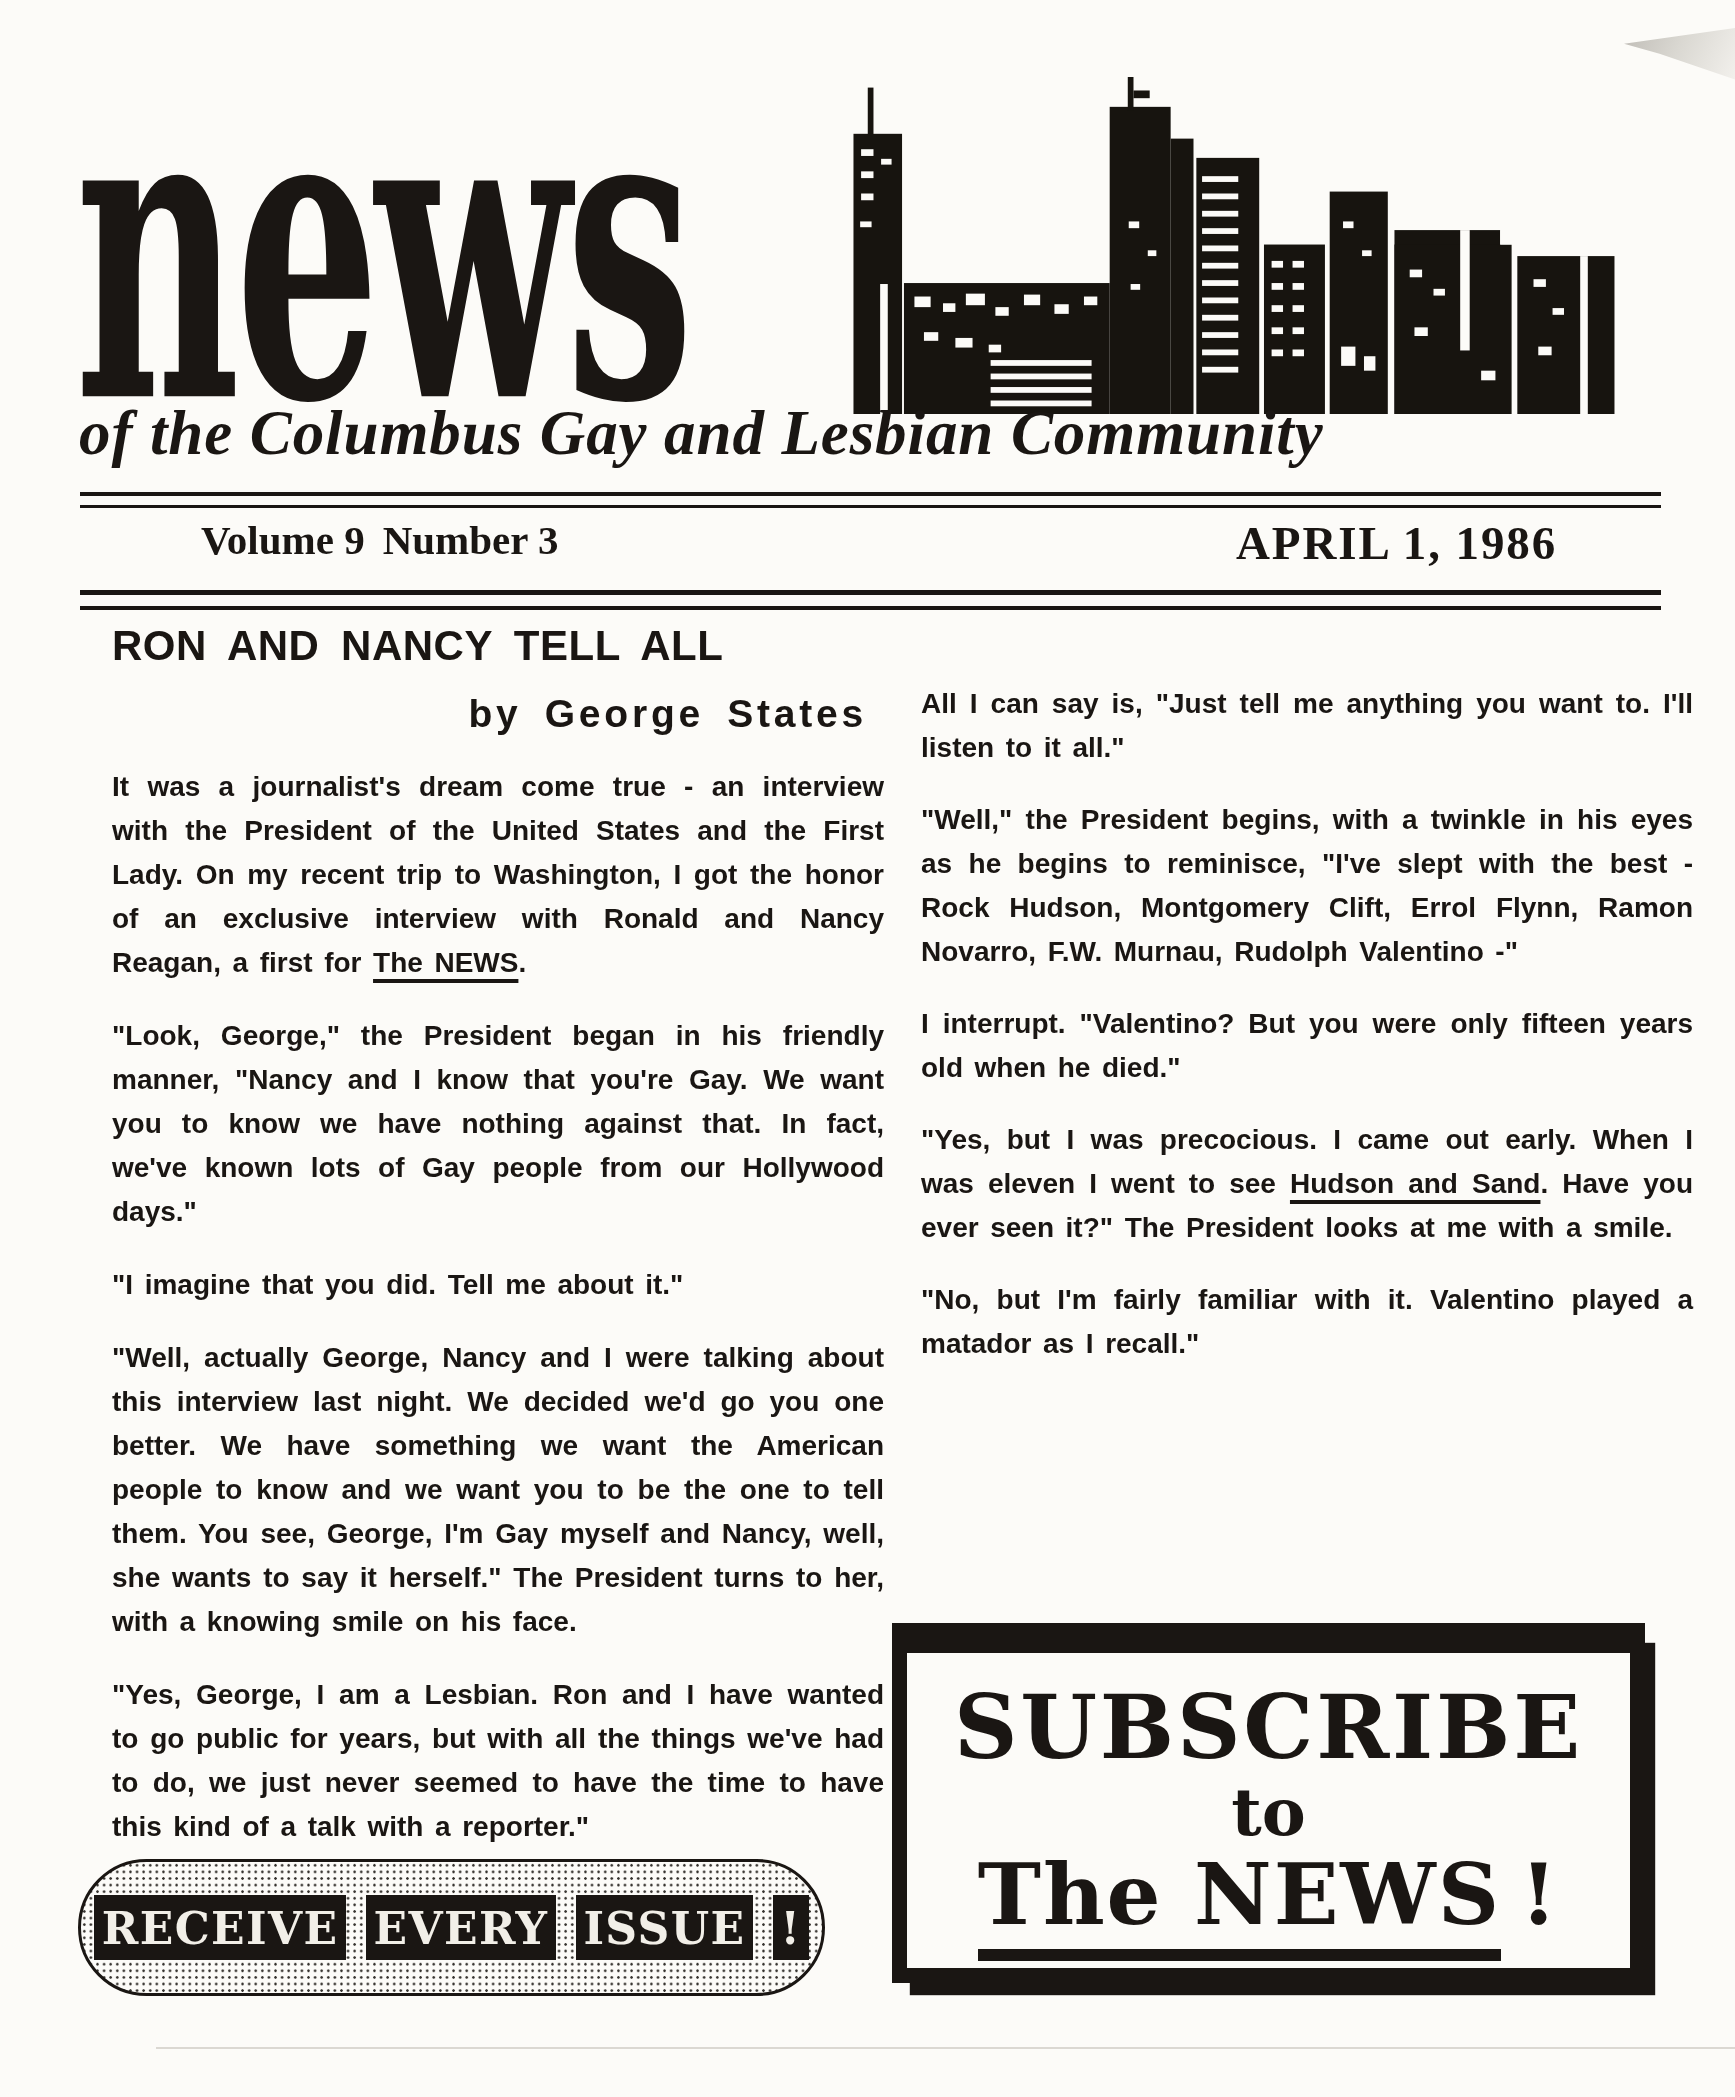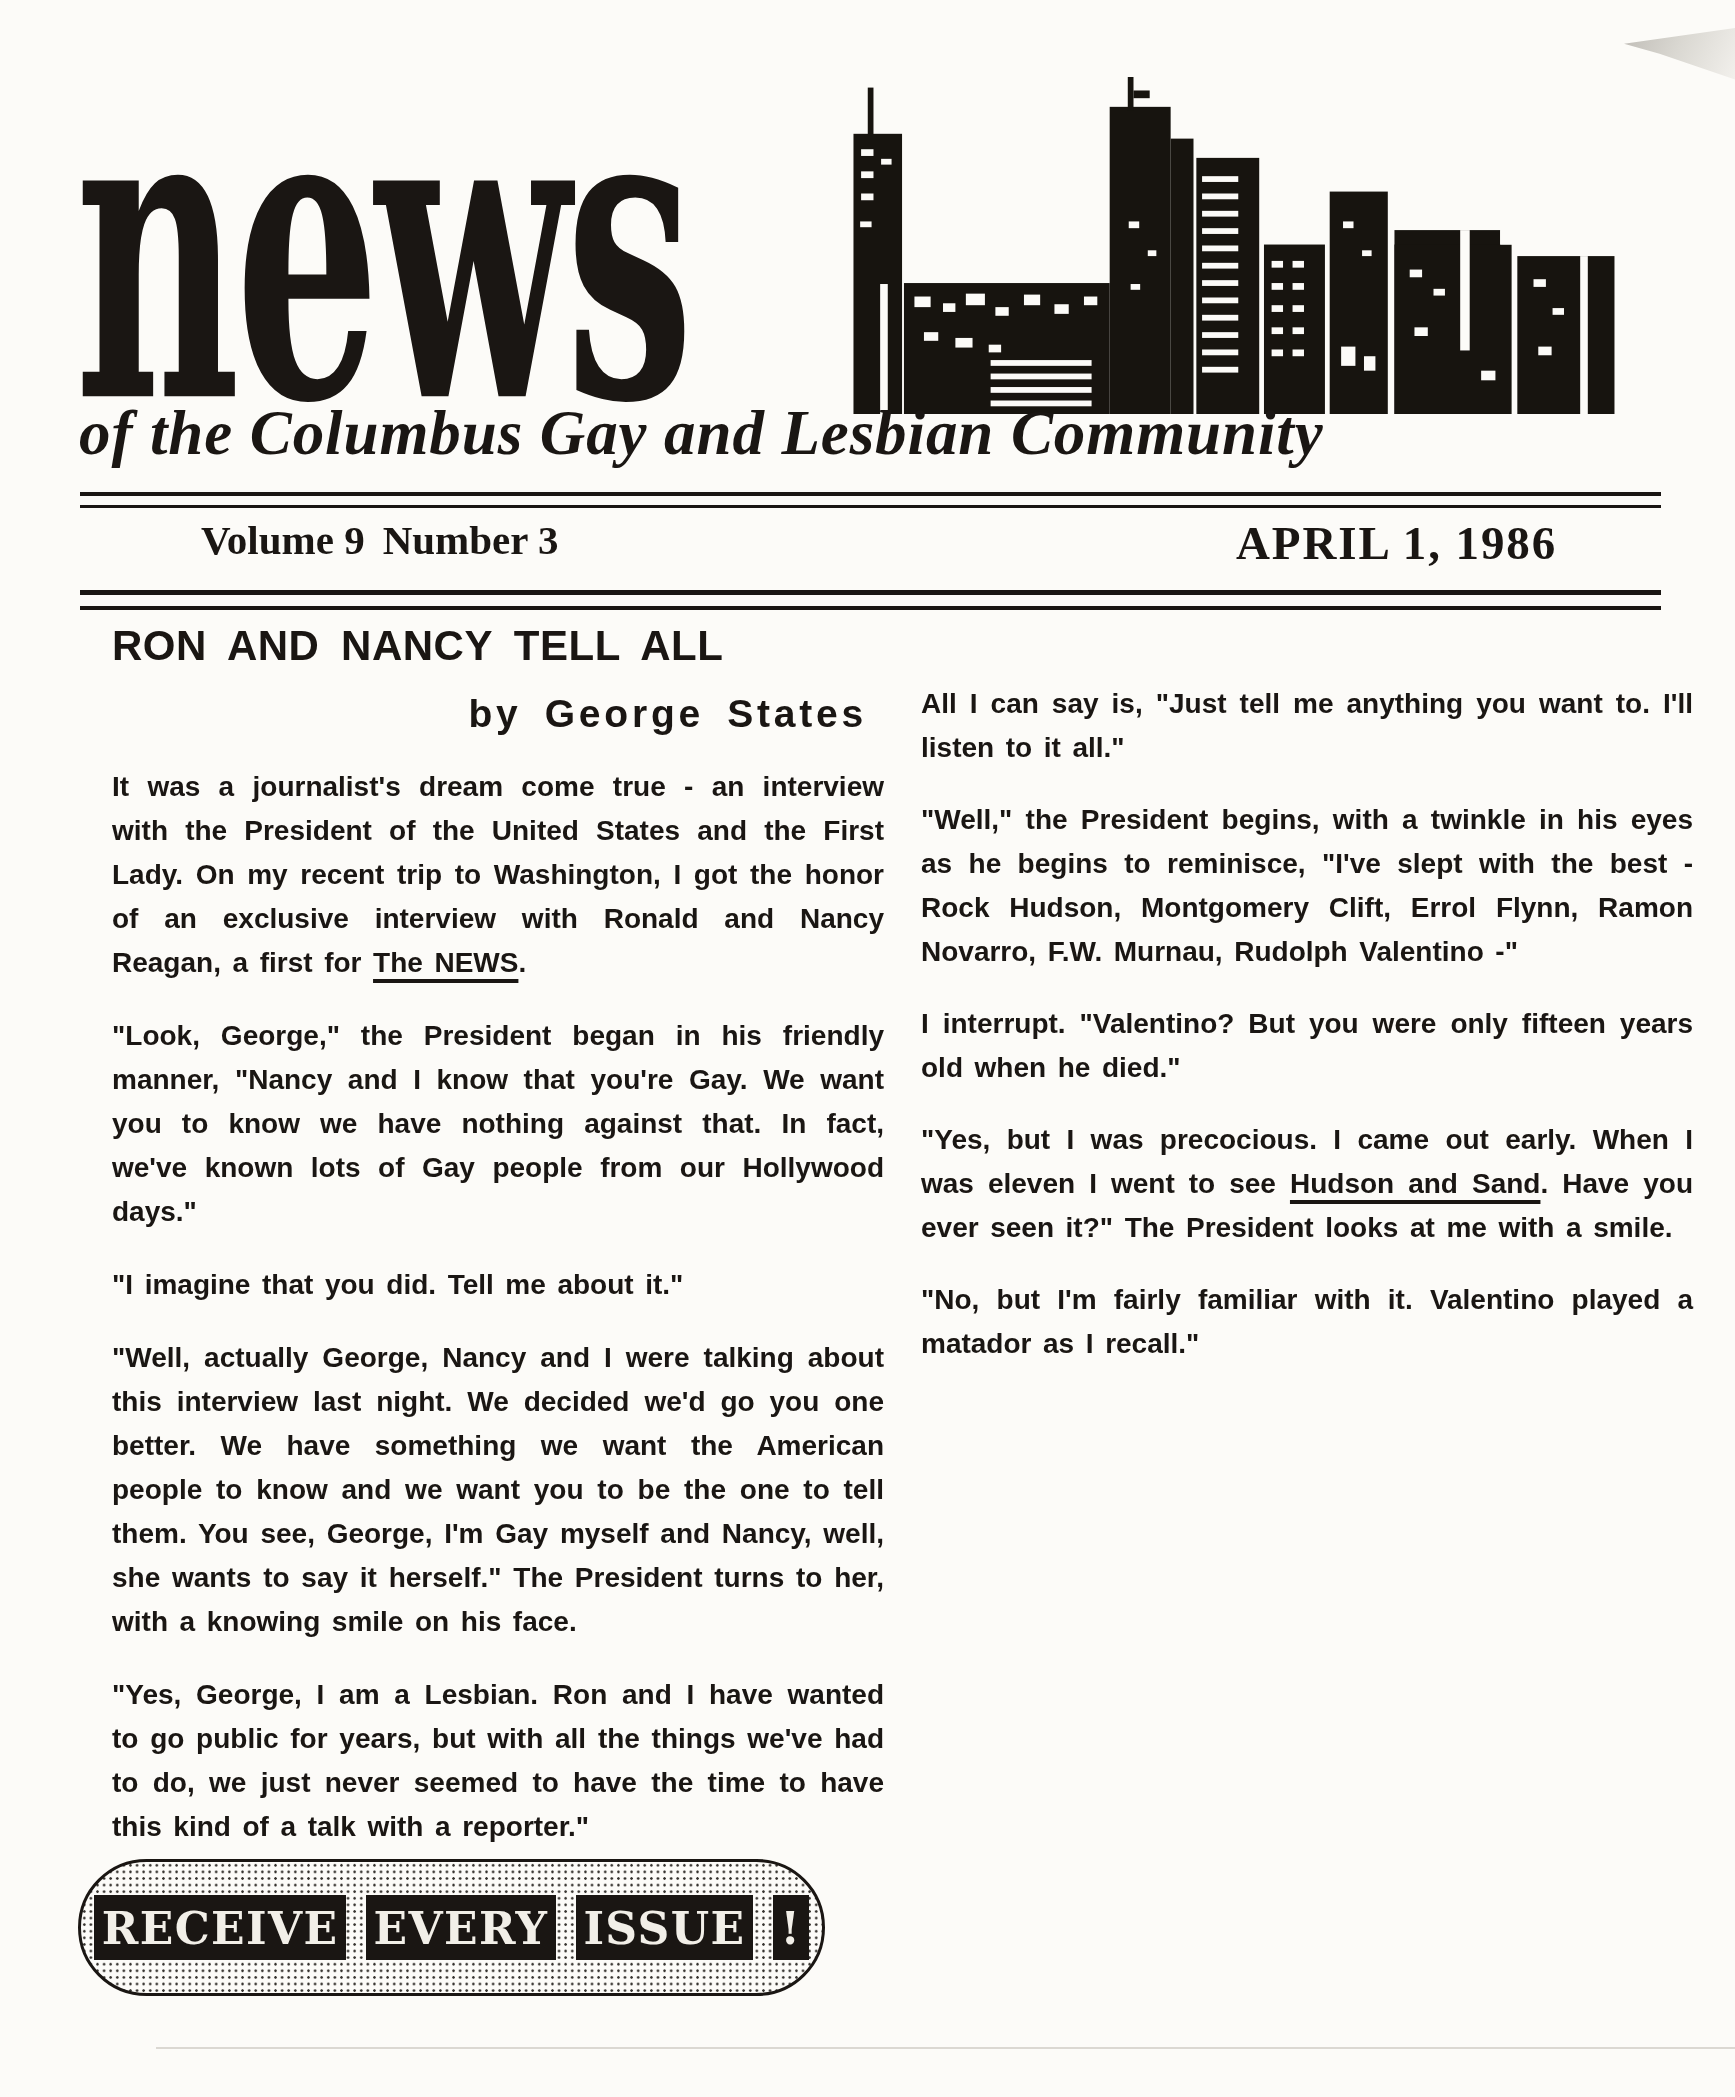--- a/index.html
+++ b/index.html
@@ -248,16 +248,23 @@
     </div>
   </div>
 
   <div class="receive-banner">
       <span class="banner-word">RECEIVE</span>
       <span class="banner-word">EVERY</span>
       <span class="banner-word">ISSUE</span>
       <span class="banner-word bang">!</span>
     </div>
 
+  <div class="subscribe-box">
+    <div class="subscribe-line1">SUBSCRIBE</div>
+    <div class="subscribe-line2">to</div>
+    <div class="subscribe-line3">
+      <span class="u3">The NEWS</span><span class="bang">!</span>
+    </div>
+  </div>
 
   <div class="page-edge"></div>
 </div>
 
 
 </body></html>

